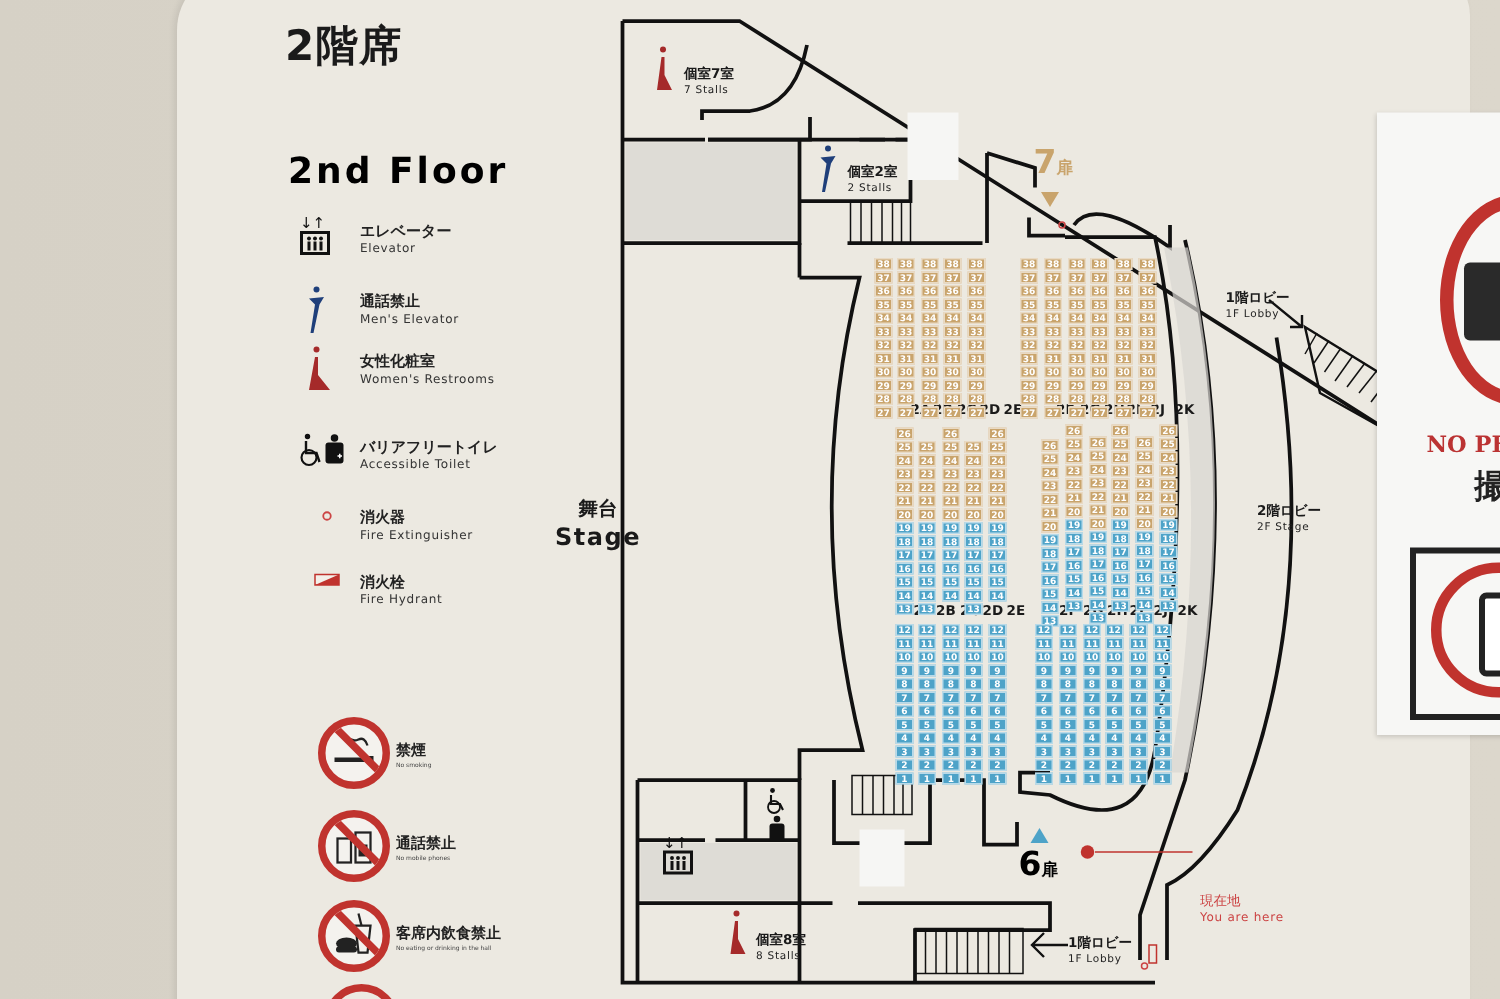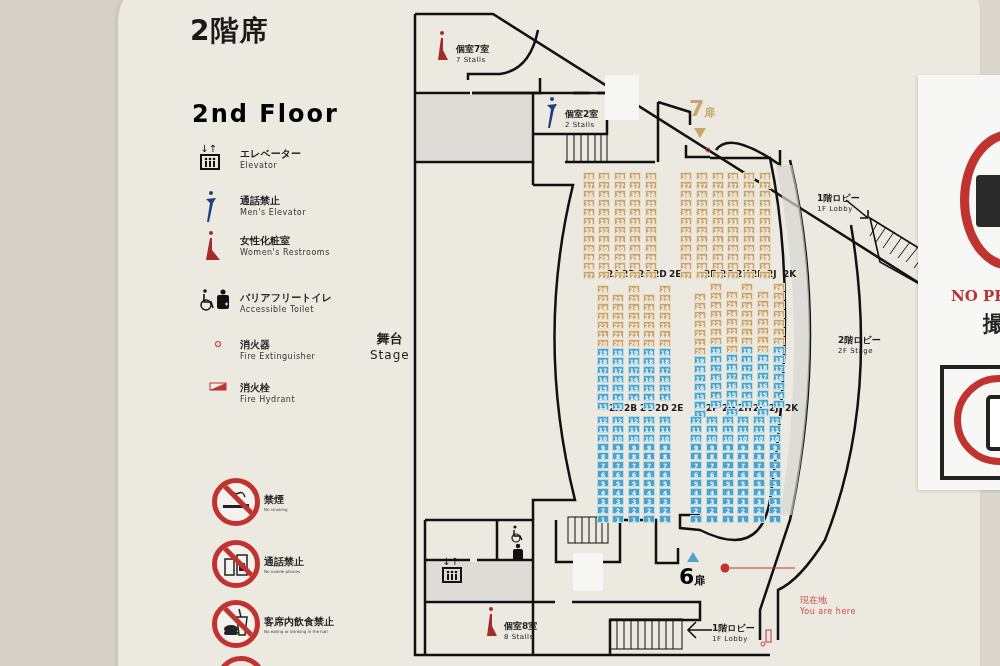--- a/index.html
+++ b/index.html
@@ -22,21 +22,21 @@
   .plan-svg { position: absolute; left: 0; top: 0; }
   .seat-col { position: absolute; display: flex; flex-direction: column; gap: 1px; }
   .seat { width: 12px; height: 8px; font-size: 6px; line-height: 8px; text-align: center; color: #fff; font-weight: bold; border: 0.5px solid rgba(255,255,255,0.6); }
   .seat.tan { background: #c9a46c; }
   .seat.blue { background: #4ea3c8; }
   .row-label { position: absolute; font-size: 9px; font-weight: bold; color: #1a1a1a; padding-left: 12px; }
   .map-label .jp { font-size: 9px; font-weight: bold; color: #1a1a1a; }
   .map-label .en { font-size: 7px; color: #222; letter-spacing: 0.5px; }
   .stage-label { left: 370px; top: 330px; text-align: center; }
   .stage-label .jp { font-size: 13px; font-weight: bold; color: #1a1a1a; }
-  .stage-label .en { font-size: 12px; color: #1a1a1a; letter-spacing: 1px; }
+  .stage-label .en { font-size: 16px; color: #1a1a1a; letter-spacing: 1px; font-weight: bold; }
   .door { font-weight: bold; }
   .door .num { font-size: 22px; }
   .door .kanji { font-size: 11px; }
   .here .jp { font-size: 9px; color: #c44; }
   .here .en { font-size: 8px; color: #c44; letter-spacing: 0.5px; }
   .poster { position: absolute; left: 918px; top: 75px; width: 90px; height: 415px; background: #f7f7f5; box-shadow: -1px 1px 3px rgba(0,0,0,0.15); overflow: hidden; }
   .poster .big-sign { position: absolute; left: 42px; top: 55px; width: 100px; height: 140px; border-radius: 50%; border: 9px solid #c0332e; }
   .poster .cam { position: absolute; left: 58px; top: 100px; width: 60px; height: 52px; background: #2a2a2a; border-radius: 4px; }
   .poster .nophoto { position: absolute; left: 33px; top: 212px; font-family: "DejaVu Serif", serif; font-size: 15px; font-weight: bold; color: #b33; white-space: nowrap; }
   .poster .jp-frag { position: absolute; left: 65px; top: 234px; font-size: 22px; font-weight: bold; color: #222; }

